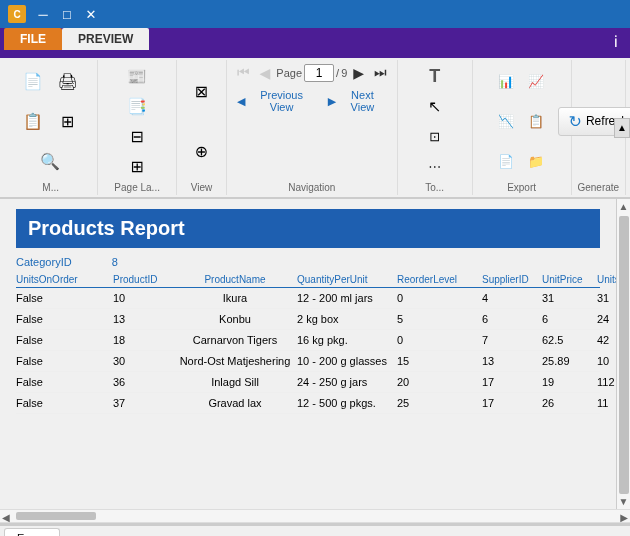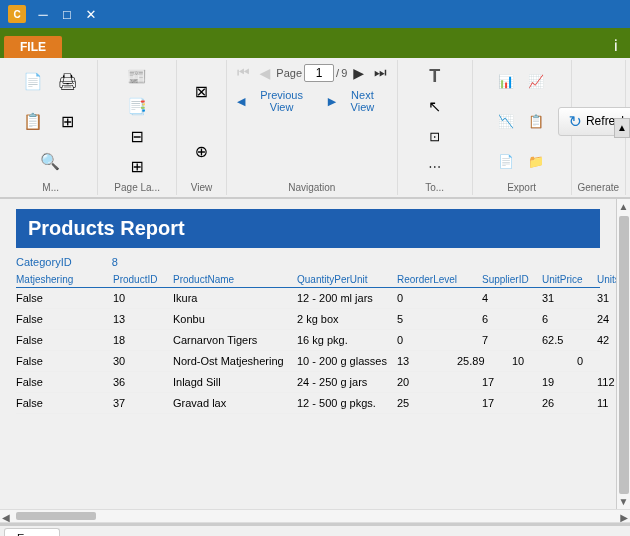--- a/index.html
+++ b/index.html
@@ -30,23 +30,23 @@
       background: transparent;
       border: none;
       color: white;
       cursor: pointer;
       display: flex; align-items: center; justify-content: center;
       font-size: 13px;
     }
 
     
     .ribbon-tabs {
-      background: #4d7c0f;
-      display: flex;
-      align-items: flex-end;
+      background: #4c1d95;
+      display: flex;
+      align-items: flex-start;
       padding: 0 4px;
       height: 30px;
     }
     .ribbon-tab {
       padding: 4px 16px;
       font-size: 12px;
       font-weight: 600;
       cursor: pointer;
       border-radius: 2px 2px 0 0;
       color: white;
@@ -222,21 +222,21 @@
       padding: 2px 0;
     }
     .table-row {
       display: flex;
       border-bottom: 1px solid #eee;
       font-size: 11px;
       padding: 4px 0;
     }
     .col-discontinued { width: 70px; flex-shrink: 0; }
     .col-productid { width: 60px; flex-shrink: 0; margin-left: 27px; }
-    .col-productname { width: 124px; flex-shrink: 0; }
+    .col-productname { width: 124px; flex-shrink: 0; text-align: center; }
     .col-qtyperunit { width: 100px; flex-shrink: 0; }
     .col-reorderlevel { width: 85px; flex-shrink: 0; }
     .col-supplierid { width: 60px; flex-shrink: 0; }
     .col-unitprice { width: 55px; flex-shrink: 0; }
     .col-unitsinstock { width: 65px; flex-shrink: 0; }
     .col-unitsonorder { width: 65px; flex-shrink: 0; }
 
     
     .bottom-tabs {
       display: flex;
@@ -284,20 +284,23 @@
   <div class="title-bar-controls">
     <button class="title-bar-btn">─</button>
     <button class="title-bar-btn">□</button>
     <button class="title-bar-btn close">✕</button>
   </div>
 </div>
 
 <div class="ribbon-tabs">
   <div class="ribbon-tab file-tab">
     <span>FILE</span>
+  </div>
+  <div class="ribbon-tab active">
+    <span>PREVIEW</span>
   </div>
   <div class="ribbon-tab-info">ℹ</div>
 </div>
 
 <div class="ribbon ribbon-row">
 
   <div class="ribbon-group">
     <div class="ribbon-group-content">
       <button class="ribbon-btn">
         <span class="ribbon-icon">📄</span>
@@ -433,21 +436,21 @@
     <div class="report-content">
 
       <div class="report-title">Products Report</div>
 
       <div class="category-row">
         <span class="category-label">CategoryID</span>
         <span class="category-value">8</span>
       </div>
 
       <div class="table-header-row">
-        <span class="col-discontinued">Matjeshering</span>
+        <span class="col-discontinued">UnitsOnOrder</span>
         <span class="col-productid">ProductID</span>
         <span class="col-productname">ProductName</span>
         <span class="col-qtyperunit">QuantityPerUnit</span>
         <span class="col-reorderlevel">ReorderLevel</span>
         <span class="col-supplierid">SupplierID</span>
         <span class="col-unitprice">UnitPrice</span>
         <span class="col-unitsinstock">UnitsInStock</span>
         <span class="col-unitsonorder">UnitsOnOrder</span>
       </div>
 
@@ -483,20 +486,21 @@
       <span class="col-supplierid">7</span>
       <span class="col-unitprice">62.5</span>
       <span class="col-unitsinstock">42</span>
       <span class="col-unitsonorder">0</span>
     </div>
           <div class="table-row">
       <span class="col-discontinued">False</span>
       <span class="col-productid">30</span>
       <span class="col-productname">Nord-Ost Matjeshering</span>
       <span class="col-qtyperunit">10 - 200 g glasses</span>
+      <span class="col-reorderlevel">15</span>
       <span class="col-supplierid">13</span>
       <span class="col-unitprice">25.89</span>
       <span class="col-unitsinstock">10</span>
       <span class="col-unitsonorder">0</span>
     </div>
           <div class="table-row">
       <span class="col-discontinued">False</span>
       <span class="col-productid">36</span>
       <span class="col-productname">Inlagd Sill</span>
       <span class="col-qtyperunit">24 - 250 g jars</span>

